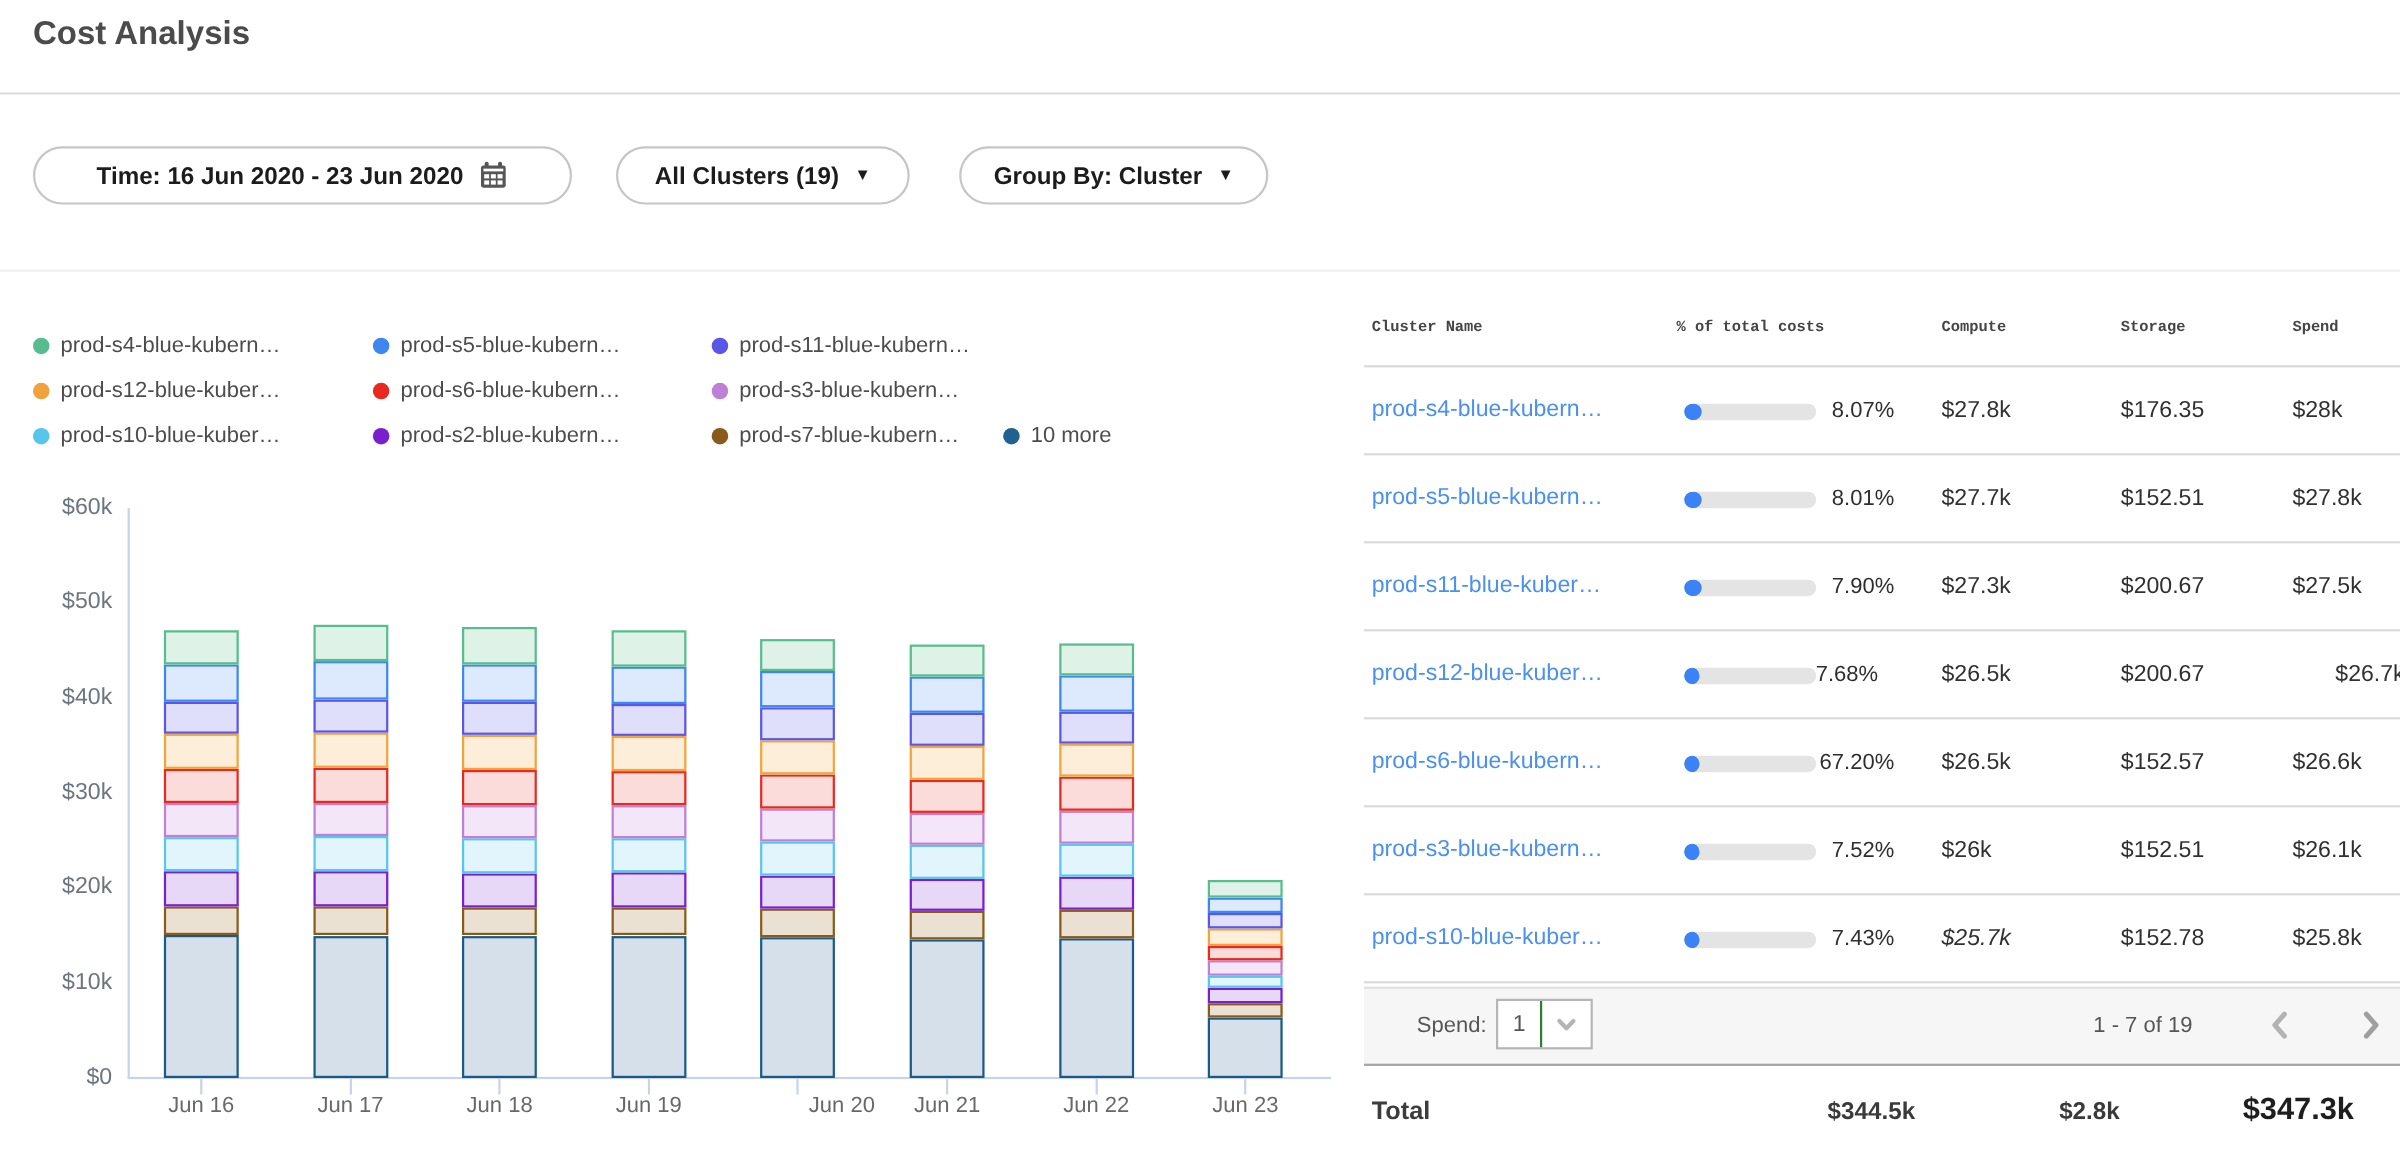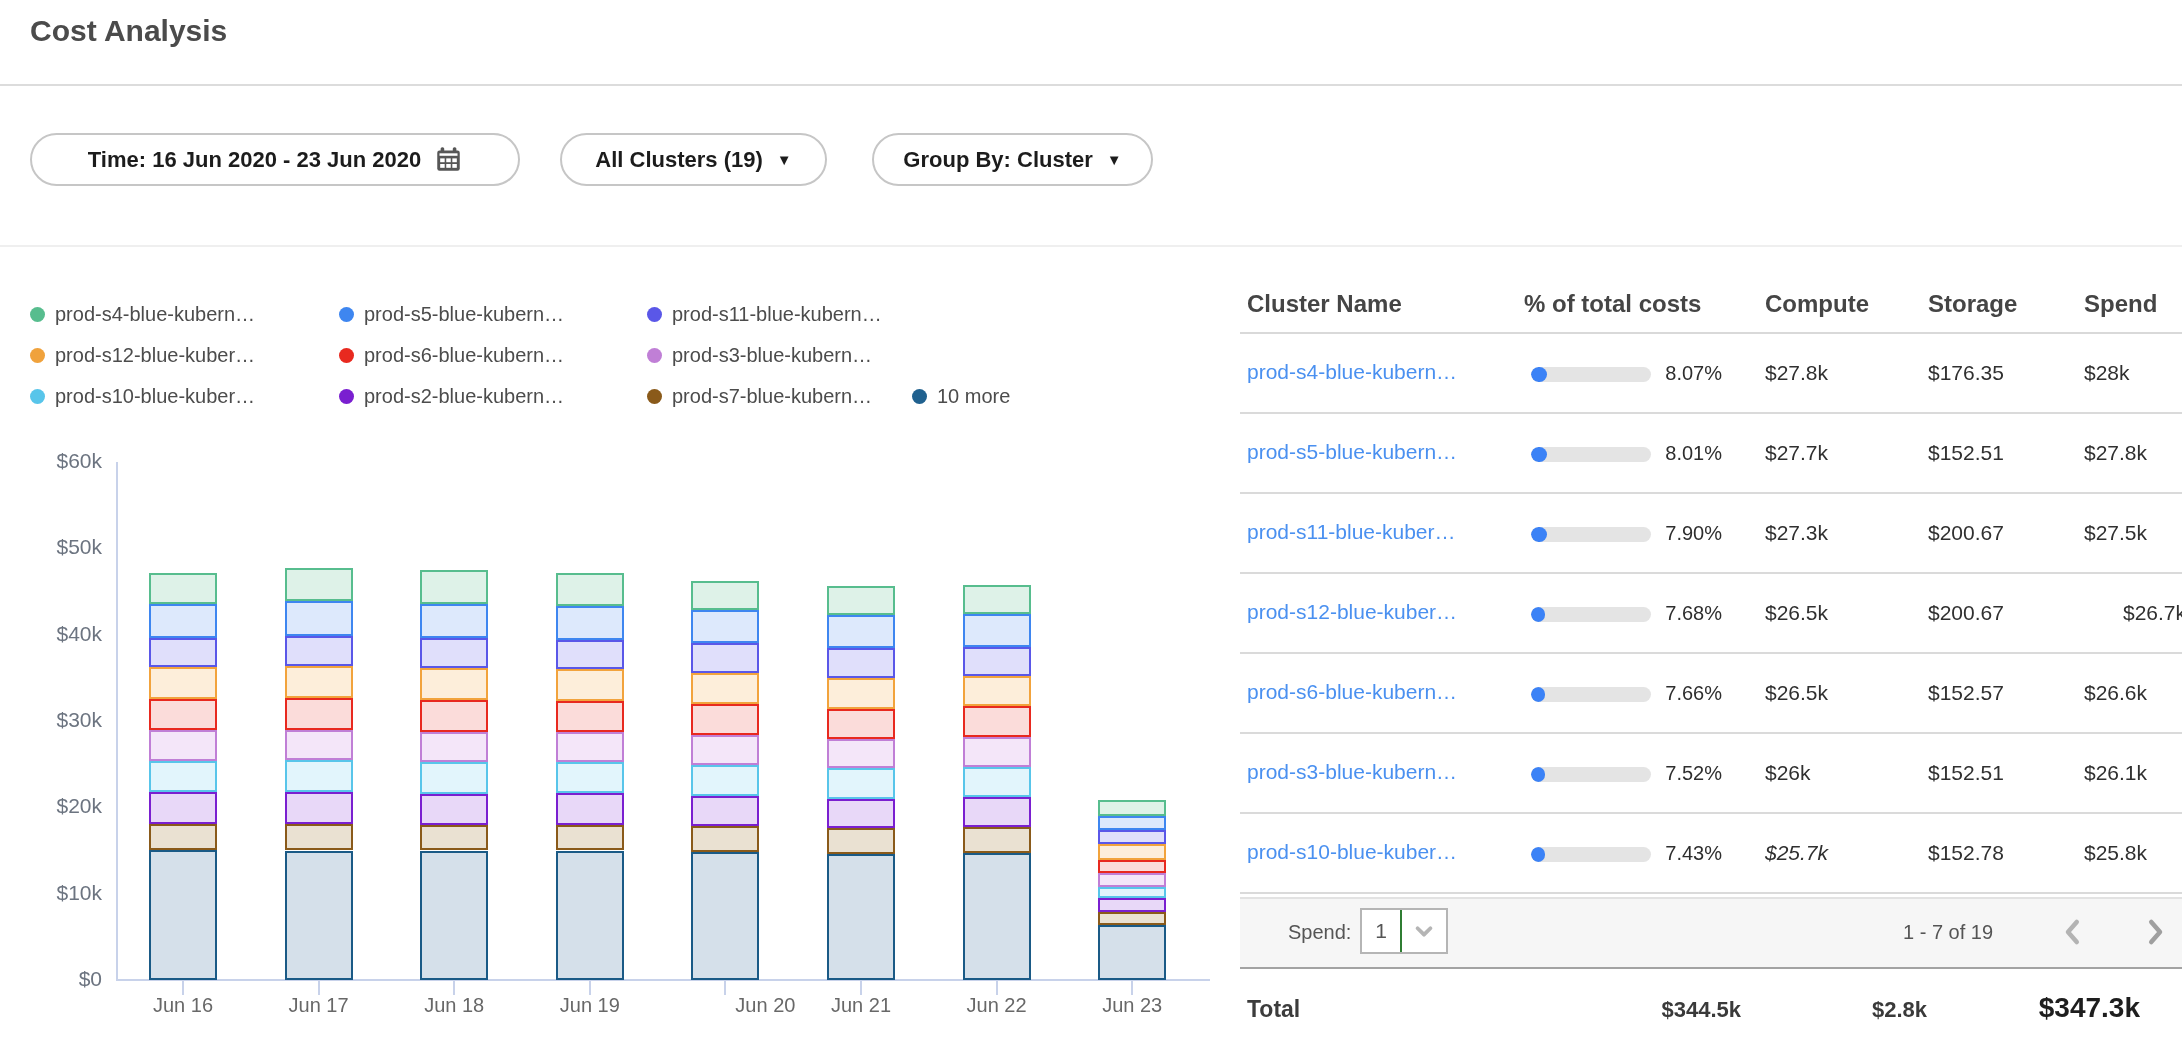--- a/index.html
+++ b/index.html
@@ -26,21 +26,21 @@
   
   .legend-item{display:flex;align-items:center;gap:10px;height:26px;}
   .legend-dot{width:15px;height:15px;border-radius:50%;flex:0 0 auto;}
   .legend-label{font-size:20px;color:#4c4c4c;white-space:nowrap;}
   
   .y-label{width:102px;text-align:right;font-size:21px;color:#6c7480;}
   .x-label{width:140px;text-align:center;font-size:20px;color:#686868;}
   .axis{background:#c8d2ea;}
   .bar-seg{box-sizing:border-box;border:2px solid #000;}
   
-  .th{font-size:24px;font-weight:700;color:#454545;white-space:nowrap;}
+  .th{font-size:14px;font-weight:700;color:#454545;white-space:nowrap;font-family:Liberation Mono, monospace;}
   .cell{font-size:21px;color:#303030;white-space:nowrap;}
   .name-link{font-size:21px;color:#4a90f0;white-space:nowrap;cursor:pointer;}
   .sep{height:2px;background:#d9d9d9;}
   .track{height:15px;border-radius:8px;background:#e4e4e4;position:relative;overflow:hidden;}
   .track-fill{position:absolute;left:0;top:0;bottom:0;border-radius:8px;background:#3b82f6;}
   .pct{font-size:20px;color:#2e2e2e;text-align:right;}
   
   .pg-band{left:1240px;top:897px;width:942px;height:68px;background:#f6f6f6;
     border-top:2px solid #e2e2e2;border-bottom:2px solid #a3a3a3;box-sizing:content-box;}
   .pg-label{font-size:20px;color:#555;}
@@ -280,32 +280,32 @@
       <div class="abs cell" style="left: 1765px; top: 27px;">$27.3k</div>
       <div class="abs cell" style="left: 1928px; top: 27px;">$200.67</div>
       <div class="abs cell" style="left: 2084px; top: 27px;">$27.5k</div>
       <div class="abs" style="left: 1240px; top: 78px; width: 942px; height: 2px; background: rgb(218, 218, 218);"></div>
     </div>
     <div class="abs" style="left: 0px; top: 574px; width: 2182px; height: 80px;">
       <div class="abs name-link" style="left: 1247px; top: 26px;">prod-s12-blue-kuber…</div>
       <div class="abs track" style="left: 1531px; top: 33px; width: 120px;">
         <div class="track-fill" style="width: 12%;"></div>
       </div>
-      <div class="abs pct" style="left: 1636px; top: 28px; width: 86px;">7.68%</div>
+      <div class="abs pct" style="left: 1636px; top: 28px; width: 86px; text-align: center;">7.68%</div>
       <div class="abs cell" style="left: 1765px; top: 27px;">$26.5k</div>
       <div class="abs cell" style="left: 1928px; top: 27px;">$200.67</div>
       <div class="abs cell" style="left: 2084px; top: 27px; margin-left: 39px;">$26.7k</div>
       <div class="abs" style="left: 1240px; top: 78px; width: 942px; height: 2px; background: rgb(218, 218, 218);"></div>
     </div>
     <div class="abs" style="left: 0px; top: 654px; width: 2182px; height: 80px;">
       <div class="abs name-link" style="left: 1247px; top: 26px;">prod-s6-blue-kubern…</div>
       <div class="abs track" style="left: 1531px; top: 33px; width: 120px;">
         <div class="track-fill" style="width: 12%;"></div>
       </div>
-      <div class="abs pct" style="left: 1636px; top: 28px; width: 86px;">7.66%</div>
+      <div class="abs pct" style="left: 1636px; top: 28px; width: 86px;">67.20%</div>
       <div class="abs cell" style="left: 1765px; top: 27px;">$26.5k</div>
       <div class="abs cell" style="left: 1928px; top: 27px;">$152.57</div>
       <div class="abs cell" style="left: 2084px; top: 27px;">$26.6k</div>
       <div class="abs" style="left: 1240px; top: 78px; width: 942px; height: 2px; background: rgb(218, 218, 218);"></div>
     </div>
     <div class="abs" style="left: 0px; top: 734px; width: 2182px; height: 80px;">
       <div class="abs name-link" style="left: 1247px; top: 26px;">prod-s3-blue-kubern…</div>
       <div class="abs track" style="left: 1531px; top: 33px; width: 120px;">
         <div class="track-fill" style="width: 12%;"></div>
       </div>

